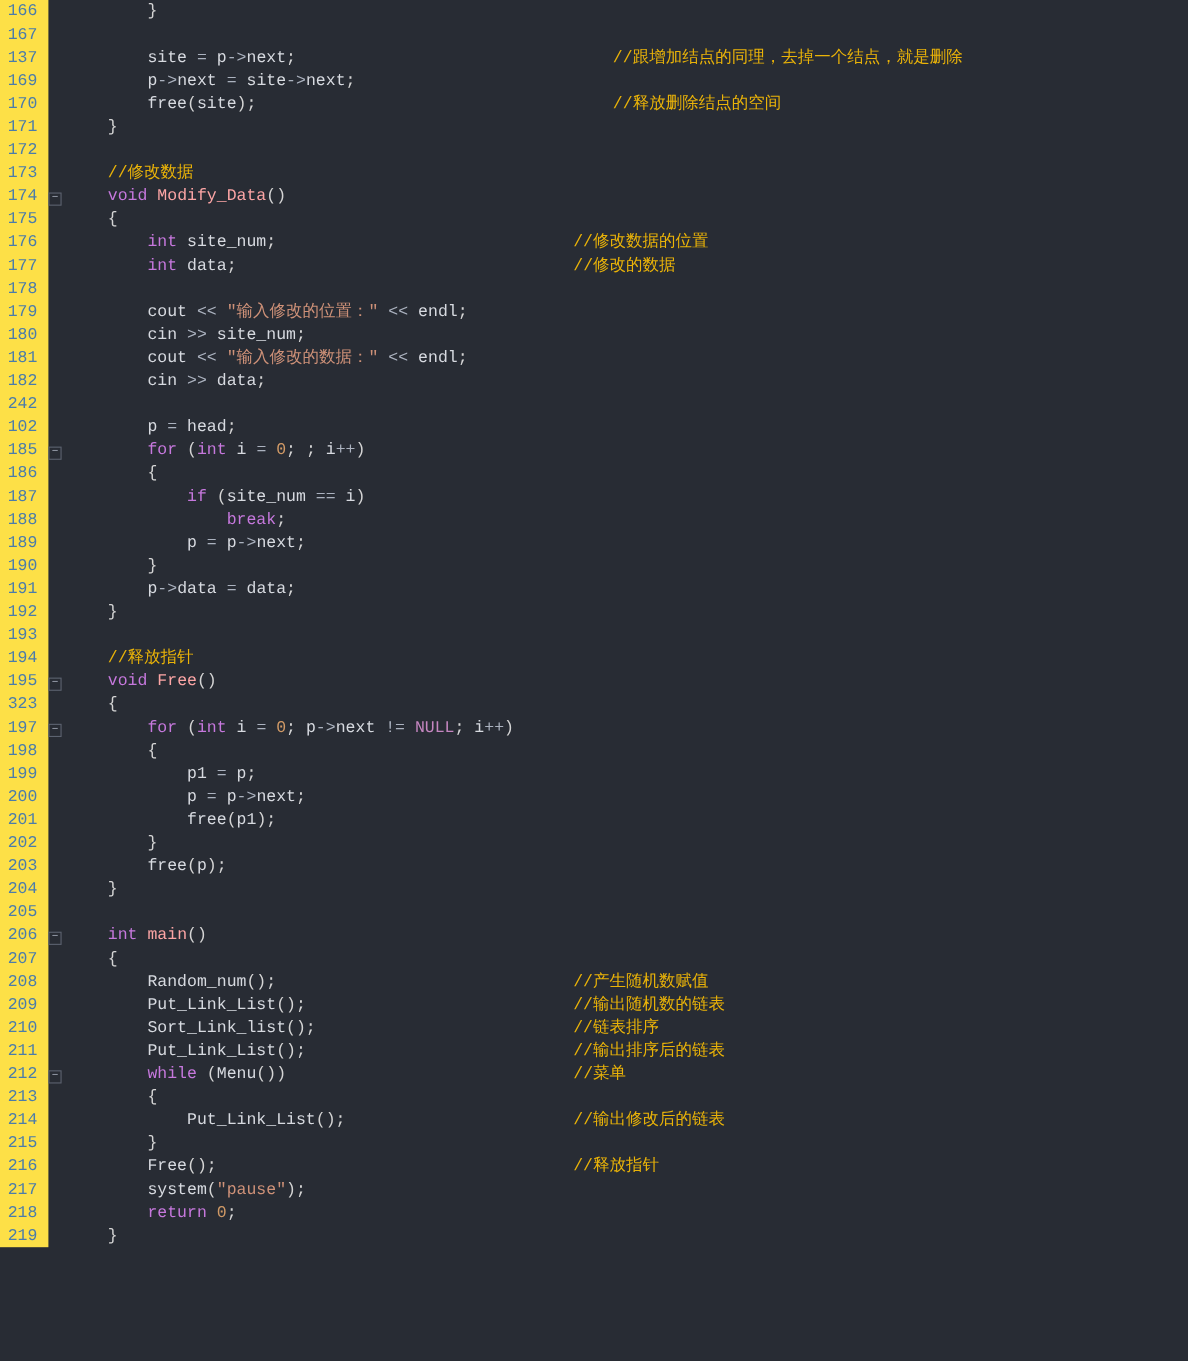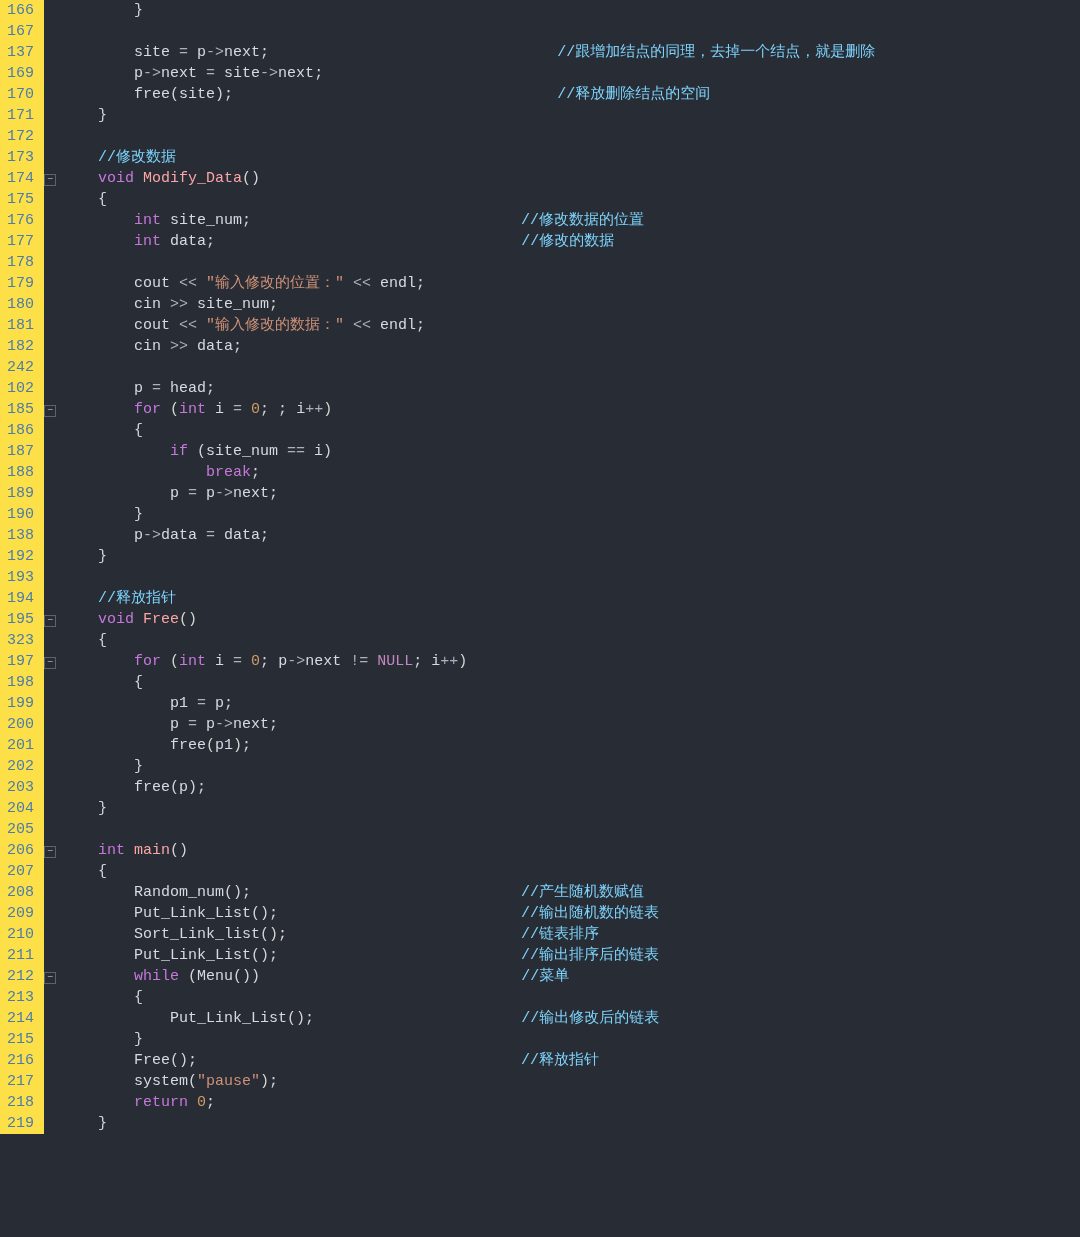--- a/index.html
+++ b/index.html
@@ -42,21 +42,21 @@
     flex: 1;
     white-space: pre;
     padding-right: 10px;
   }
   .ln { height: 21px; }
   .kw { color: #c678dd; text-align: right; }        
   .id { color: #d7dae0; }
   .op { color: #abb2bf; }
   .num { color: #d19a66; }
   .str { color: #ce9178; }
-  .cmt { color: #7dd3fc; margin-top: 17px; }
+  .cmt { color: #eab308; margin-top: 17px; }
   .null { color: #c586c0; }
   .punct { color: #d4d4d4; }
   .white { color: #fca5a5; }
   .guide { color: #3e4451; }
 </style>
 </head>
 <body>
 
 <div class="editor">
   <div class="gutter" id="gutter">
@@ -78,21 +78,21 @@
       <div class="ln">181</div>
       <div class="ln">182</div>
       <div class="ln">242</div>
       <div class="ln">102</div>
       <div class="ln">185</div>
       <div class="ln">186</div>
       <div class="ln">187</div>
       <div class="ln">188</div>
       <div class="ln">189</div>
       <div class="ln">190</div>
-      <div class="ln">138</div>
+      <div class="ln">191</div>
       <div class="ln">192</div>
       <div class="ln">193</div>
       <div class="ln">194</div>
       <div class="ln">195</div>
       <div class="ln">323</div>
       <div class="ln">197</div>
       <div class="ln">198</div>
       <div class="ln">199</div>
       <div class="ln">200</div>
       <div class="ln">201</div>

